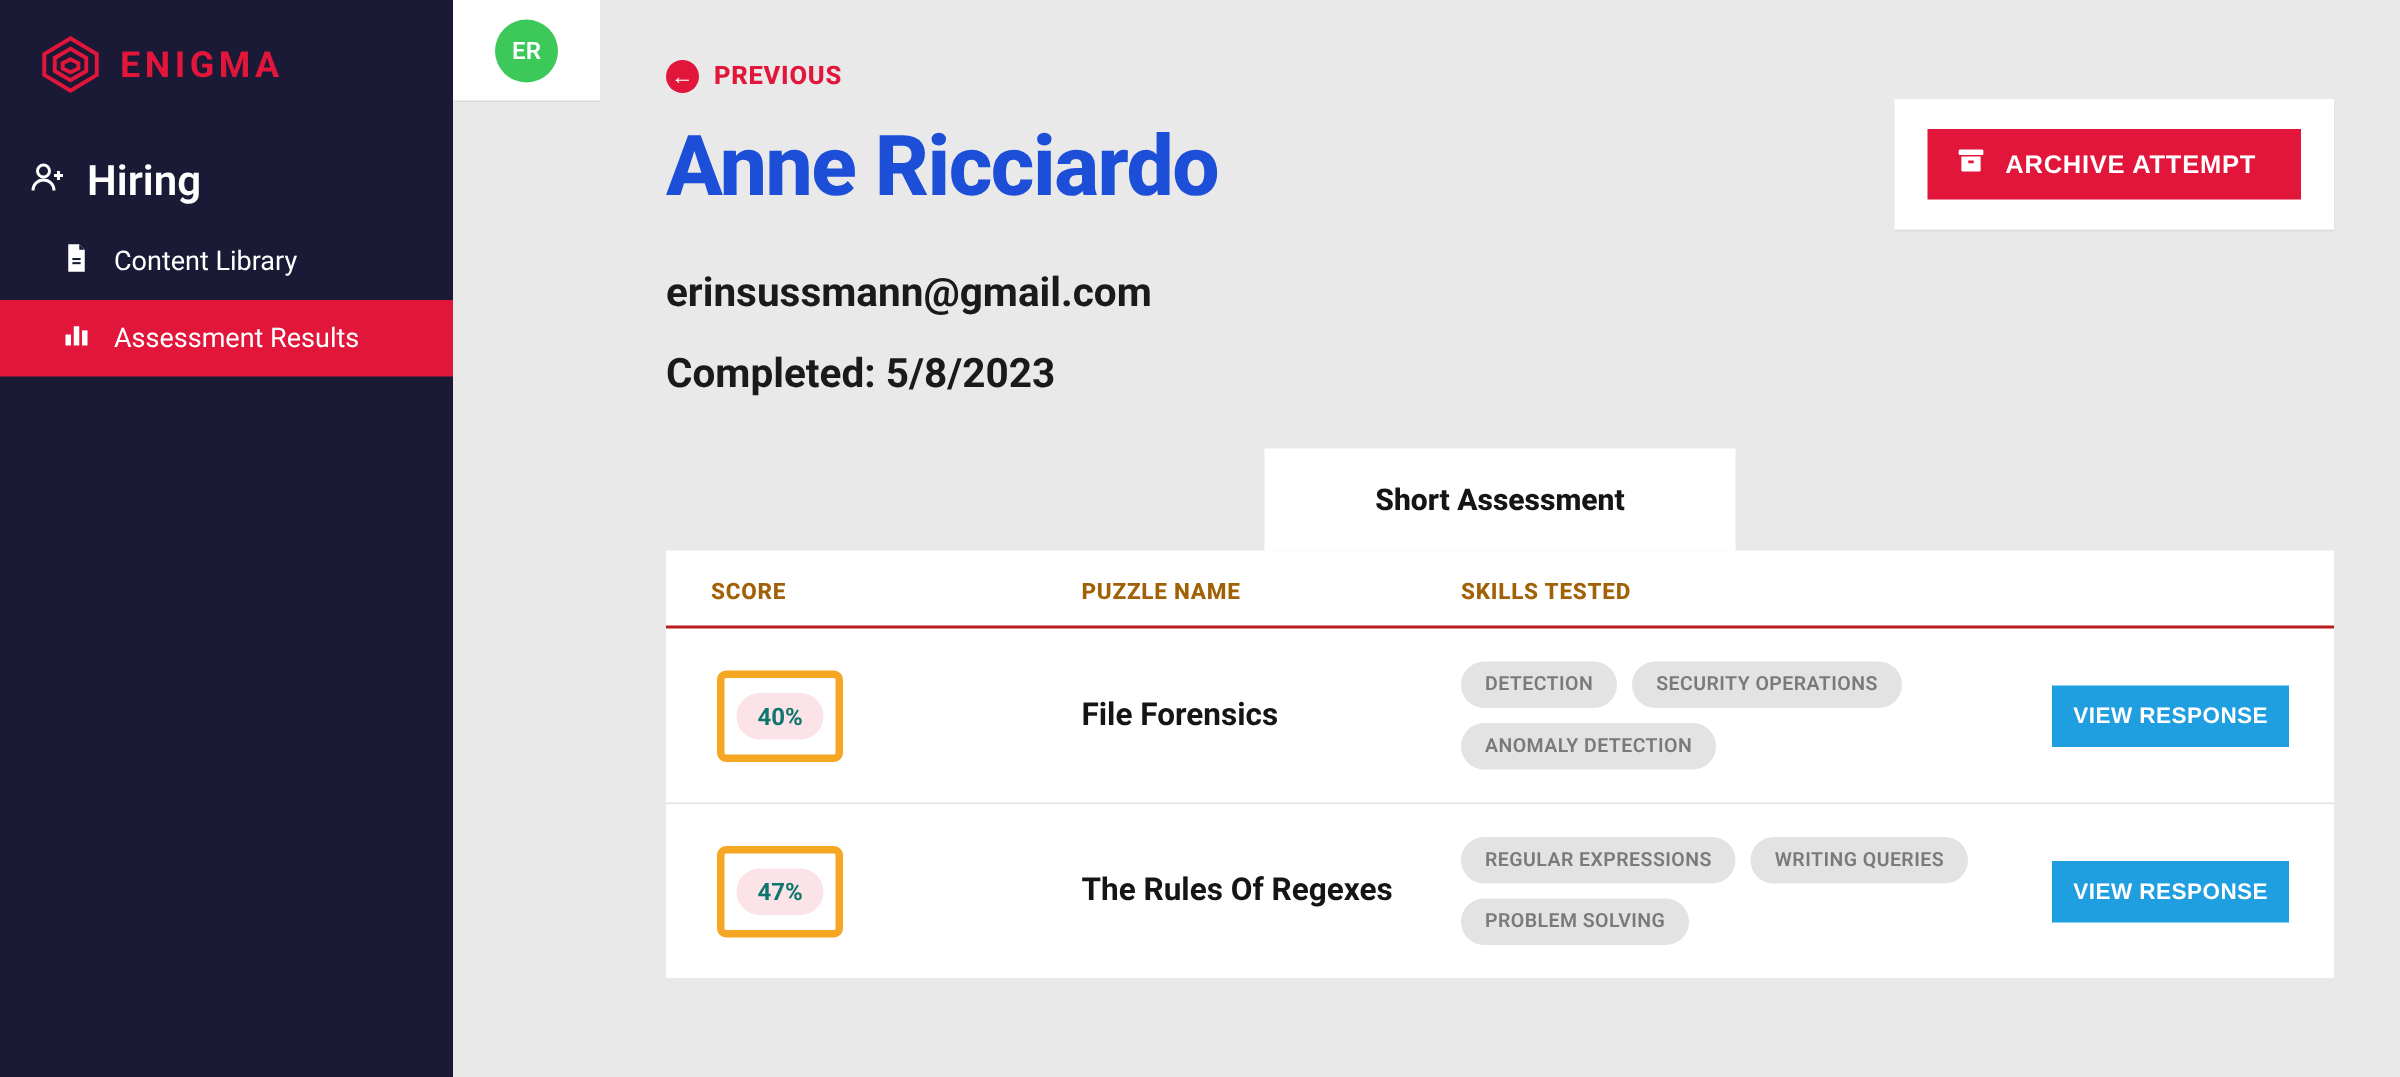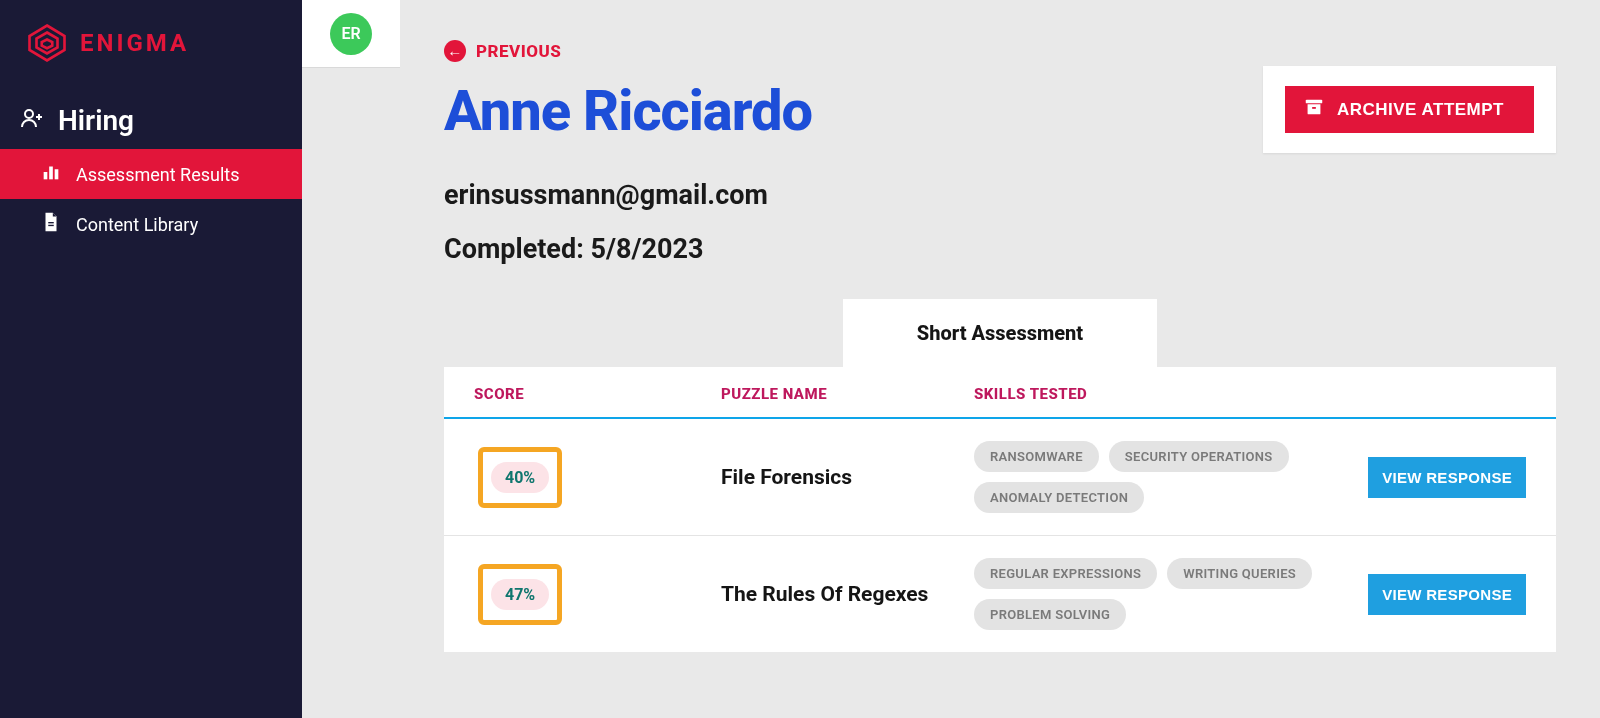--- a/index.html
+++ b/index.html
@@ -148,24 +148,24 @@
     color: #151515;
   }
   .table {
     background: #fff;
     width: 100%;
   }
   .table-header {
     display: flex;
     align-items: center;
     padding: 18px 30px 14px 30px;
-    border-bottom: 2px solid #0ea5e9;
+    border-bottom: 2px solid #b91c1c;
     font-size: 15px;
     font-weight: 800;
-    color: #be185d;
+    color: #a16207;
     letter-spacing: 0.5px;
   }
   .col-score { width: 200px; flex-shrink: 0; }
   .col-name  { width: 300px; flex-shrink: 0; padding-left: 47px; }
   .col-skills { flex: 1; min-width: 0; }
   .col-action { width: 170px; flex-shrink: 0; text-align: right; }
 
   .table-row {
     display: flex;
     align-items: center;
@@ -236,41 +236,41 @@
     <span>
       <svg viewBox="0 0 24 24" fill="none" stroke="#fff" stroke-width="2">
         <circle cx="9" cy="8" r="4"></circle>
         <path d="M2 21c0-4 3-7 7-7s7 3 7 7"></path>
         <path d="M19 8v6M16 11h6"></path>
       </svg>
     </span>
     <span>Hiring</span>
   </div>
 
-  <div class="nav-item active">
-    <span>
-      <svg viewBox="0 0 24 24" fill="#fff">
-        <rect x="4" y="12" width="4" height="8"></rect>
-        <rect x="10" y="6" width="4" height="14"></rect>
-        <rect x="16" y="9" width="4" height="11"></rect>
-      </svg>
-    </span>
-    <span>Assessment Results</span>
-  </div>
-
   <div class="nav-item">
     <span>
       <svg viewBox="0 0 24 24" fill="#fff">
         <path d="M6 2h8l4 4v16H6z" fill="#fff"></path>
         <path d="M14 2v4h4" fill="#1a1a36"></path>
         <rect x="9" y="12" width="6" height="1.5" fill="#1a1a36"></rect>
         <rect x="9" y="15" width="6" height="1.5" fill="#1a1a36"></rect>
       </svg>
     </span>
     <span>Content Library</span>
+  </div>
+
+  <div class="nav-item active">
+    <span>
+      <svg viewBox="0 0 24 24" fill="#fff">
+        <rect x="4" y="12" width="4" height="8"></rect>
+        <rect x="10" y="6" width="4" height="14"></rect>
+        <rect x="16" y="9" width="4" height="11"></rect>
+      </svg>
+    </span>
+    <span>Assessment Results</span>
   </div>
 </aside>
 
 <div class="main">
   <div class="topbar">
     <div class="avatar">ER</div>
   </div>
 
   <div class="content">
 
@@ -312,21 +312,21 @@
         </div>
 
         <div class="table-row">
           <div class="col-score">
             <span class="highlight-box">
               <span class="score-pill">40%</span>
             </span>
           </div>
           <div class="col-name puzzle-name">File Forensics</div>
           <div class="col-skills skill-chips">
-            <span class="chip">RANSOMWARE</span>
+            <span class="chip">DETECTION</span>
             <span class="chip">SECURITY OPERATIONS</span>
             <span class="chip">ANOMALY DETECTION</span>
           </div>
           <div class="col-action">
             <button class="view-btn">VIEW RESPONSE</button>
           </div>
         </div>
 
         <div class="table-row">
           <div class="col-score">

